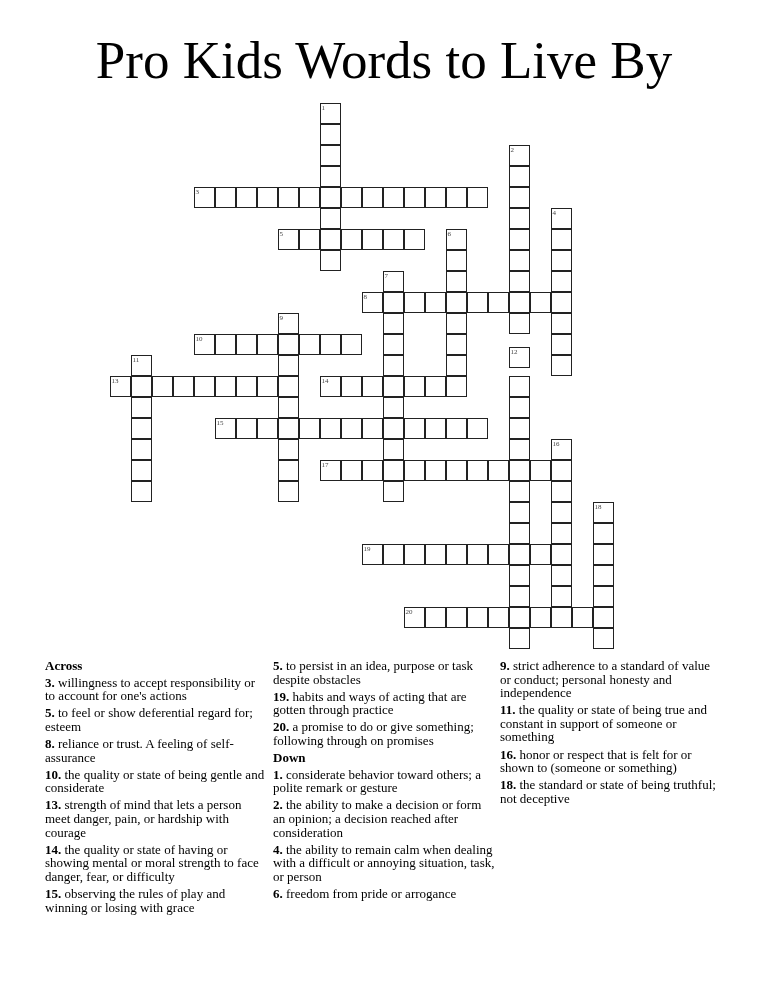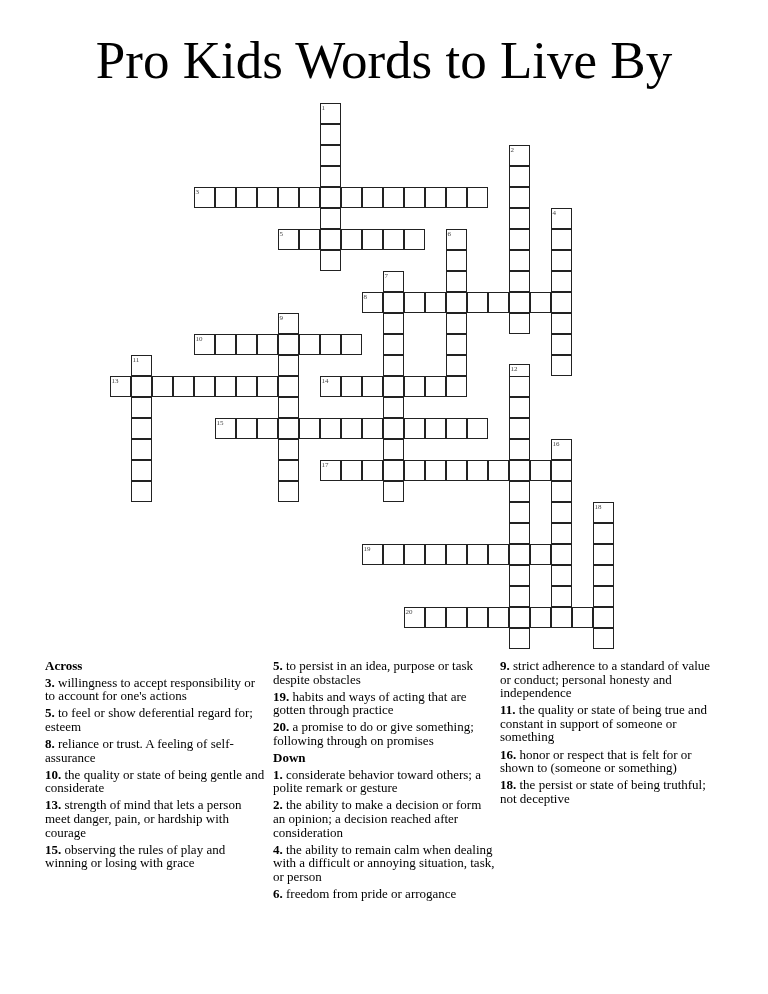--- a/index.html
+++ b/index.html
@@ -130,21 +130,21 @@
     <div class="cell" style="left: 231px; top: 231px;"></div>
     <div class="cell" style="left: 21px; top: 252px;">
       <span class="num">11</span>
     </div>
     <div class="cell" style="left: 21px; top: 273px;"></div>
     <div class="cell" style="left: 21px; top: 294px;"></div>
     <div class="cell" style="left: 21px; top: 315px;"></div>
     <div class="cell" style="left: 21px; top: 336px;"></div>
     <div class="cell" style="left: 21px; top: 357px;"></div>
     <div class="cell" style="left: 21px; top: 378px;"></div>
-    <div class="cell" style="left: 399px; top: 261px;">
+    <div class="cell" style="left: 399px; top: 244px;">
       <span class="num">12</span>
     </div>
     <div class="cell" style="left: 399px; top: 273px;"></div>
     <div class="cell" style="left: 399px; top: 294px;"></div>
     <div class="cell" style="left: 399px; top: 315px;"></div>
     <div class="cell" style="left: 399px; top: 336px;"></div>
     <div class="cell" style="left: 399px; top: 357px;"></div>
     <div class="cell" style="left: 399px; top: 378px;"></div>
     <div class="cell" style="left: 399px; top: 399px;"></div>
     <div class="cell" style="left: 399px; top: 420px;"></div>
@@ -235,31 +235,32 @@
   </div>
 
 <div class="clues">
   <div class="clue-col c1" id="clue-col-0">
       <div class="heading">Across</div>
       <div class="clue"><span class="n">3.</span><span> willingness to accept responsibility or to account for one's actions</span></div>
       <div class="clue"><span class="n">5.</span><span> to feel or show deferential regard for; esteem</span></div>
       <div class="clue"><span class="n">8.</span><span> reliance or trust. A feeling of self-assurance</span></div>
       <div class="clue"><span class="n">10.</span><span> the quality or state of being gentle and considerate</span></div>
       <div class="clue"><span class="n">13.</span><span> strength of mind that lets a person meet danger, pain, or hardship with courage</span></div>
+      <div class="clue"><span class="n">14.</span><span> the quality or state of having or showing mental or moral strength to face danger, fear, or difficulty</span></div>
       <div class="clue"><span class="n">15.</span><span> observing the rules of play and winning or losing with grace</span></div>
     </div>
   <div class="clue-col c2" id="clue-col-1">
       <div class="clue"><span class="n">5.</span><span> to persist in an idea, purpose or task despite obstacles</span></div>
       <div class="clue"><span class="n">19.</span><span> habits and ways of acting that are gotten through practice</span></div>
       <div class="clue"><span class="n">20.</span><span> a promise to do or give something; following through on promises</span></div>
       <div class="heading">Down</div>
       <div class="clue"><span class="n">1.</span><span> considerate behavior toward others; a polite remark or gesture</span></div>
       <div class="clue"><span class="n">2.</span><span> the ability to make a decision or form an opinion; a decision reached after consideration</span></div>
       <div class="clue"><span class="n">4.</span><span> the ability to remain calm when dealing with a difficult or annoying situation, task, or person</span></div>
       <div class="clue"><span class="n">6.</span><span> freedom from pride or arrogance</span></div>
     </div>
   <div class="clue-col c3" id="clue-col-2">
       <div class="clue"><span class="n">9.</span><span> strict adherence to a standard of value or conduct; personal honesty and independence</span></div>
       <div class="clue"><span class="n">11.</span><span> the quality or state of being true and constant in support of someone or something</span></div>
       <div class="clue"><span class="n">16.</span><span> honor or respect that is felt for or shown to (someone or something)</span></div>
-      <div class="clue"><span class="n">18.</span><span> the persist or state of being truthful; not deceptive</span></div>
+      <div class="clue"><span class="n">18.</span><span> the standard or state of being truthful; not deceptive</span></div>
     </div>
 </div>
 
 </body></html>

